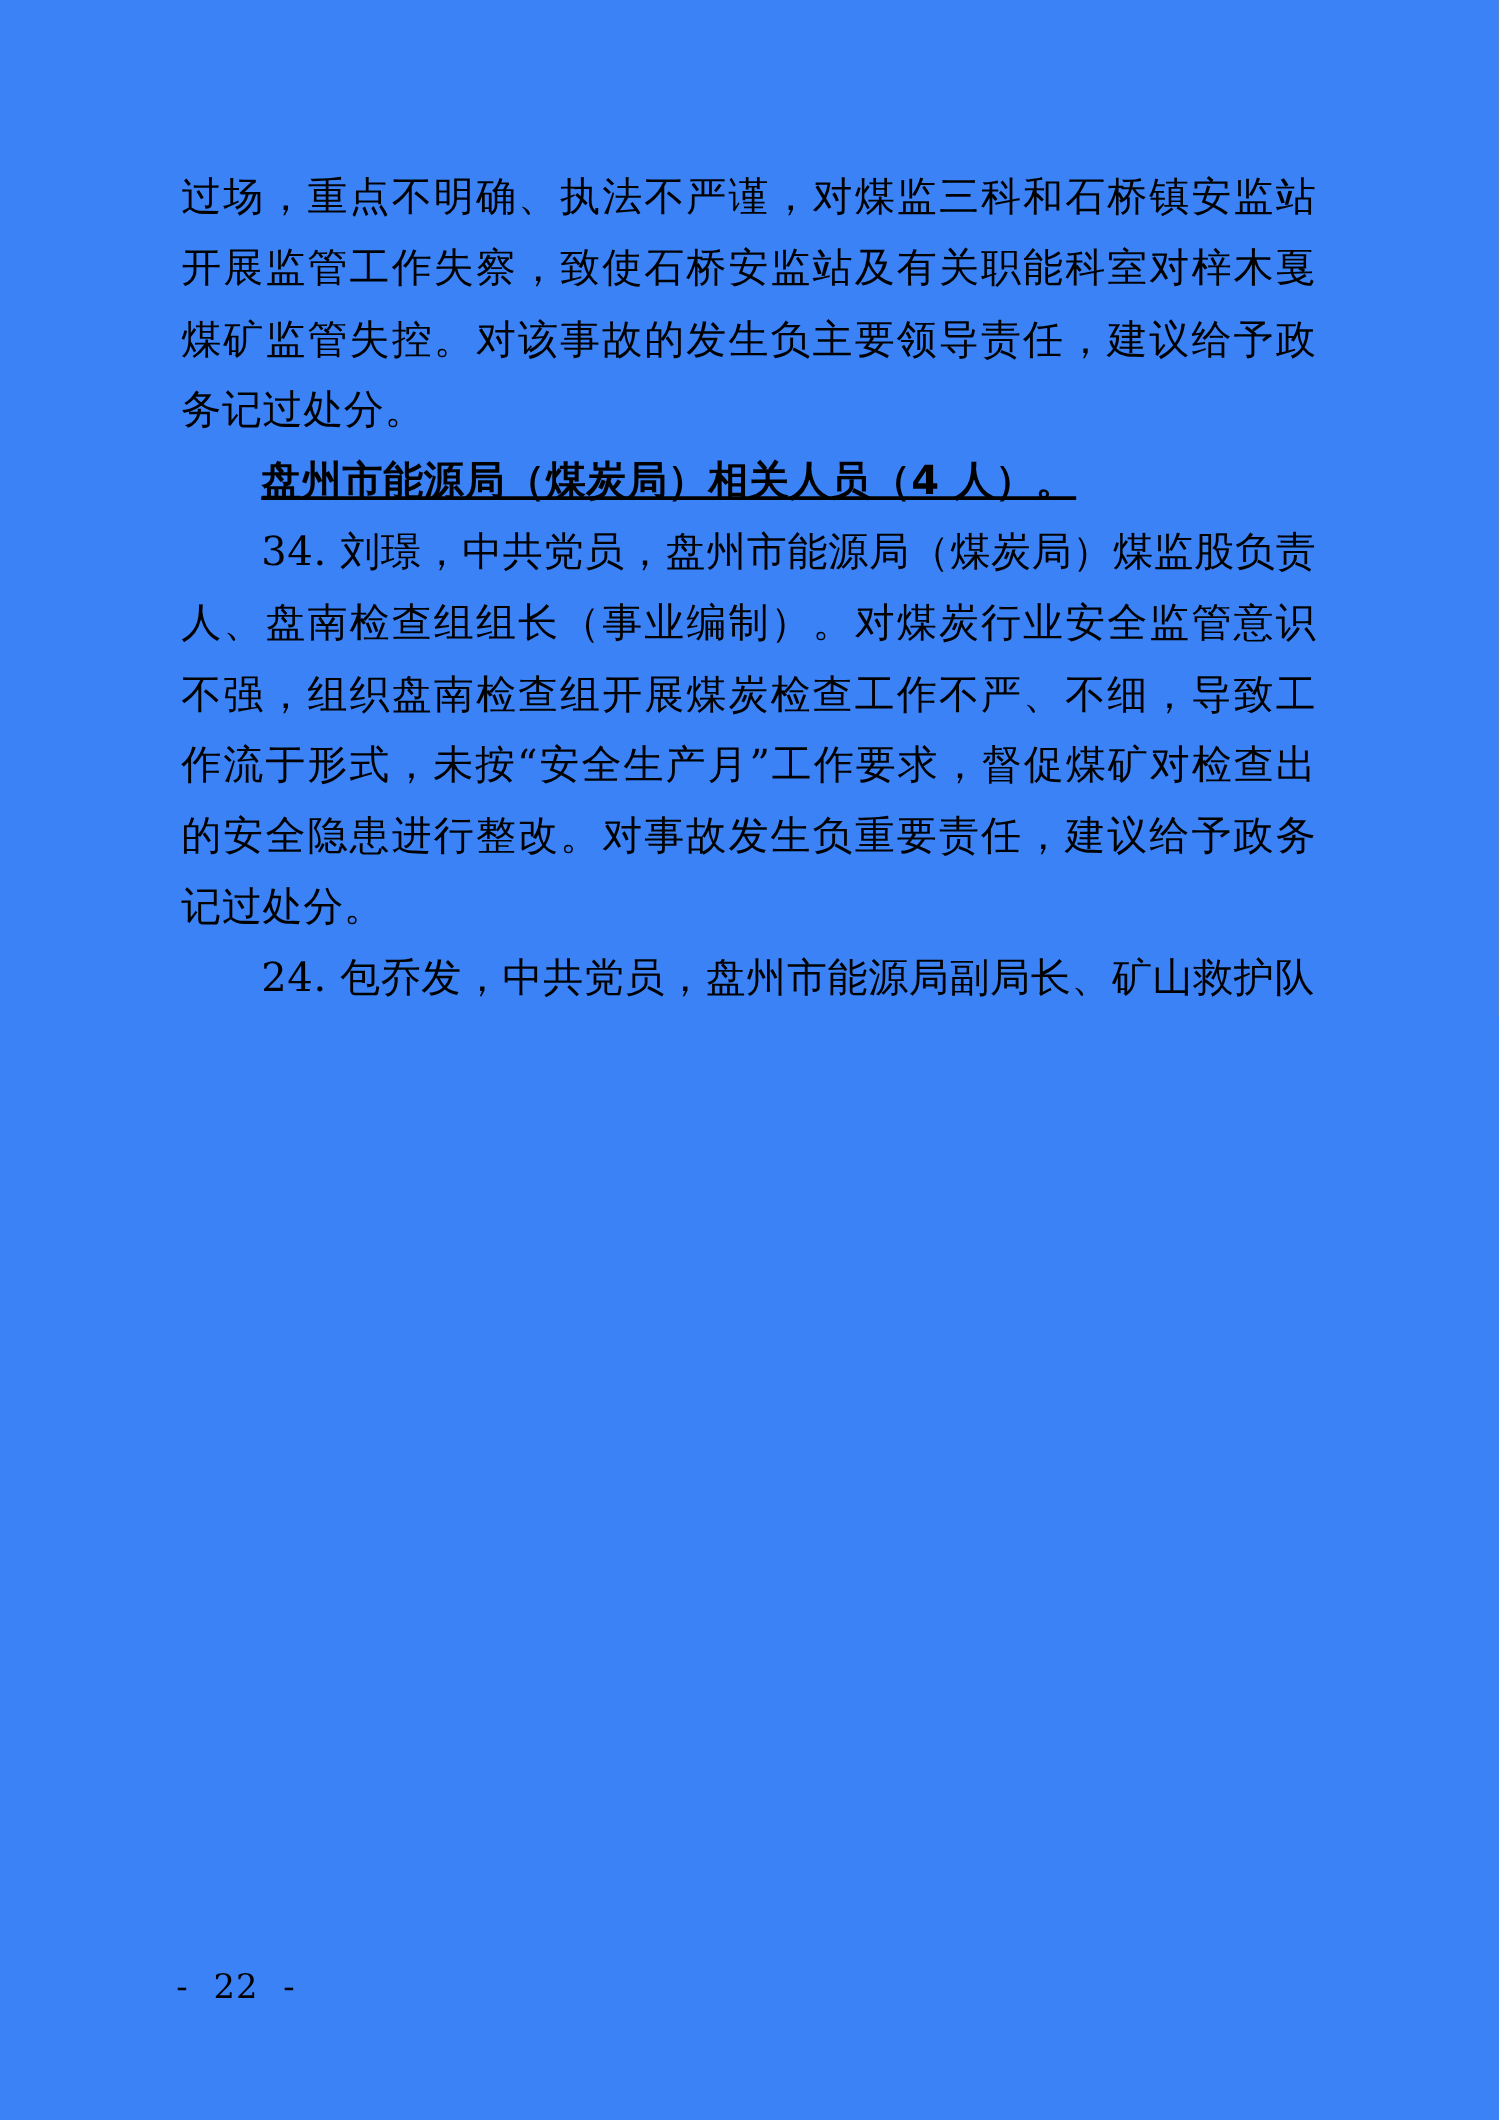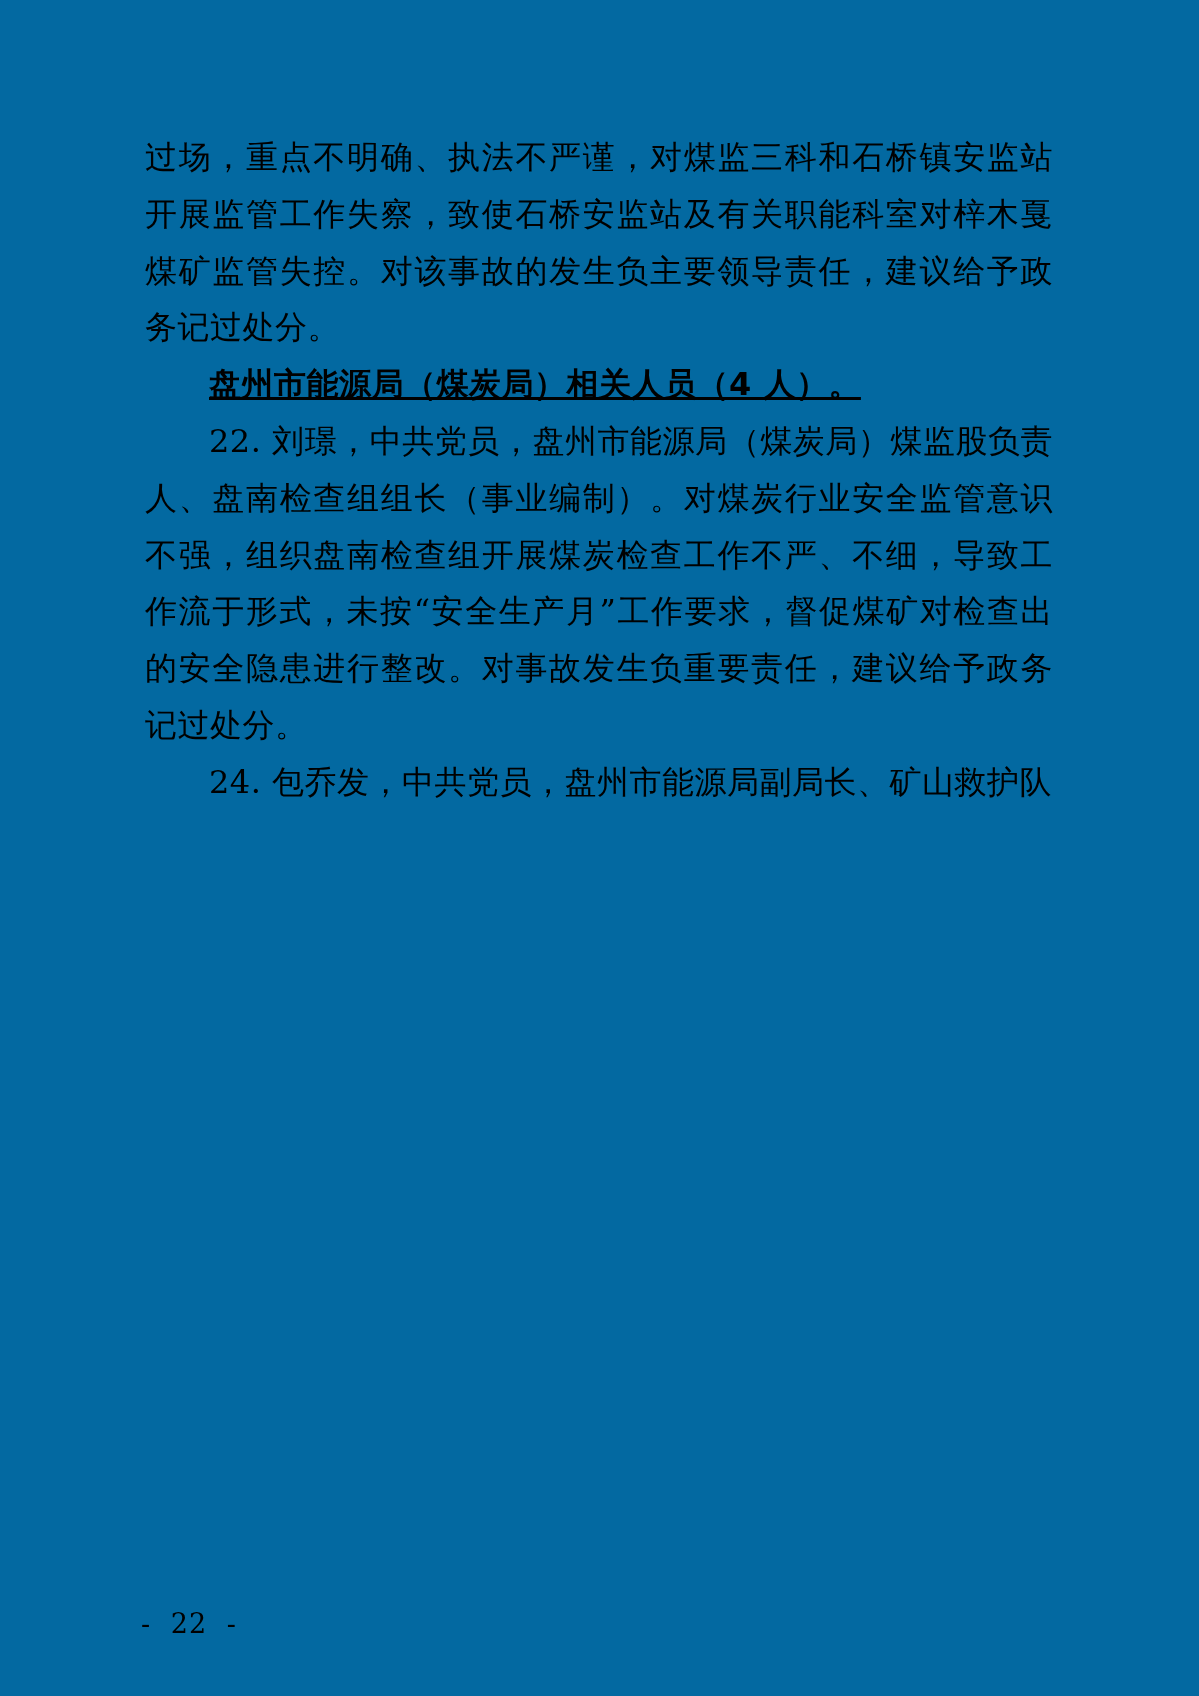--- a/index.html
+++ b/index.html
@@ -5,21 +5,21 @@
   html, body {
     margin: 0;
     padding: 0;
     background: #888;
   }
   .page {
     position: relative;
     width: 1199px;
     height: 1696px;
     margin: 0 auto;
-    background: #0369a1;
+    background: #3b82f6;
     color: #000000;
     font-family: "DejaVu Serif", "Liberation Serif", serif;
     overflow: hidden;
   }
   .content {
     position: absolute;
     left: 145px;
     top: 129px;
     width: 908px;
     text-align: justify;
@@ -41,27 +41,26 @@
   }
   .footer {
     position: absolute;
     left: 141px;
     top: 1570px;
     font-size: 27px;
     line-height: 40px;
     word-spacing: 10px;
     letter-spacing: 1px;
     font-family: "DejaVu Serif", "Liberation Serif", serif;
-    margin-top: 34px;
   }
 </style>
 </head>
 <body>
 
 <div class="page">
   <div class="content">
     <p class="body">过场，重点不明确、执法不严谨，对煤监三科和石桥镇安监站开展监管工作失察，致使石桥安监站及有关职能科室对梓木戛煤矿监管失控。对该事故的发生负主要领导责任，建议给予政务记过处分。</p>
     <p class="heading indent">盘州市能源局（煤炭局）相关人员（4 人）。</p>
-    <p class="body indent">22. 刘璟，中共党员，盘州市能源局（煤炭局）煤监股负责人、盘南检查组组长（事业编制）。对煤炭行业安全监管意识不强，组织盘南检查组开展煤炭检查工作不严、不细，导致工作流于形式，未按“安全生产月”工作要求，督促煤矿对检查出的安全隐患进行整改。对事故发生负重要责任，建议给予政务记过处分。</p>
+    <p class="body indent">34. 刘璟，中共党员，盘州市能源局（煤炭局）煤监股负责人、盘南检查组组长（事业编制）。对煤炭行业安全监管意识不强，组织盘南检查组开展煤炭检查工作不严、不细，导致工作流于形式，未按“安全生产月”工作要求，督促煤矿对检查出的安全隐患进行整改。对事故发生负重要责任，建议给予政务记过处分。</p>
     <p class="body indent">24. 包乔发，中共党员，盘州市能源局副局长、矿山救护队</p>
   </div>
   <div class="footer">- 22 -</div>
 </div>
 
 </body></html>

